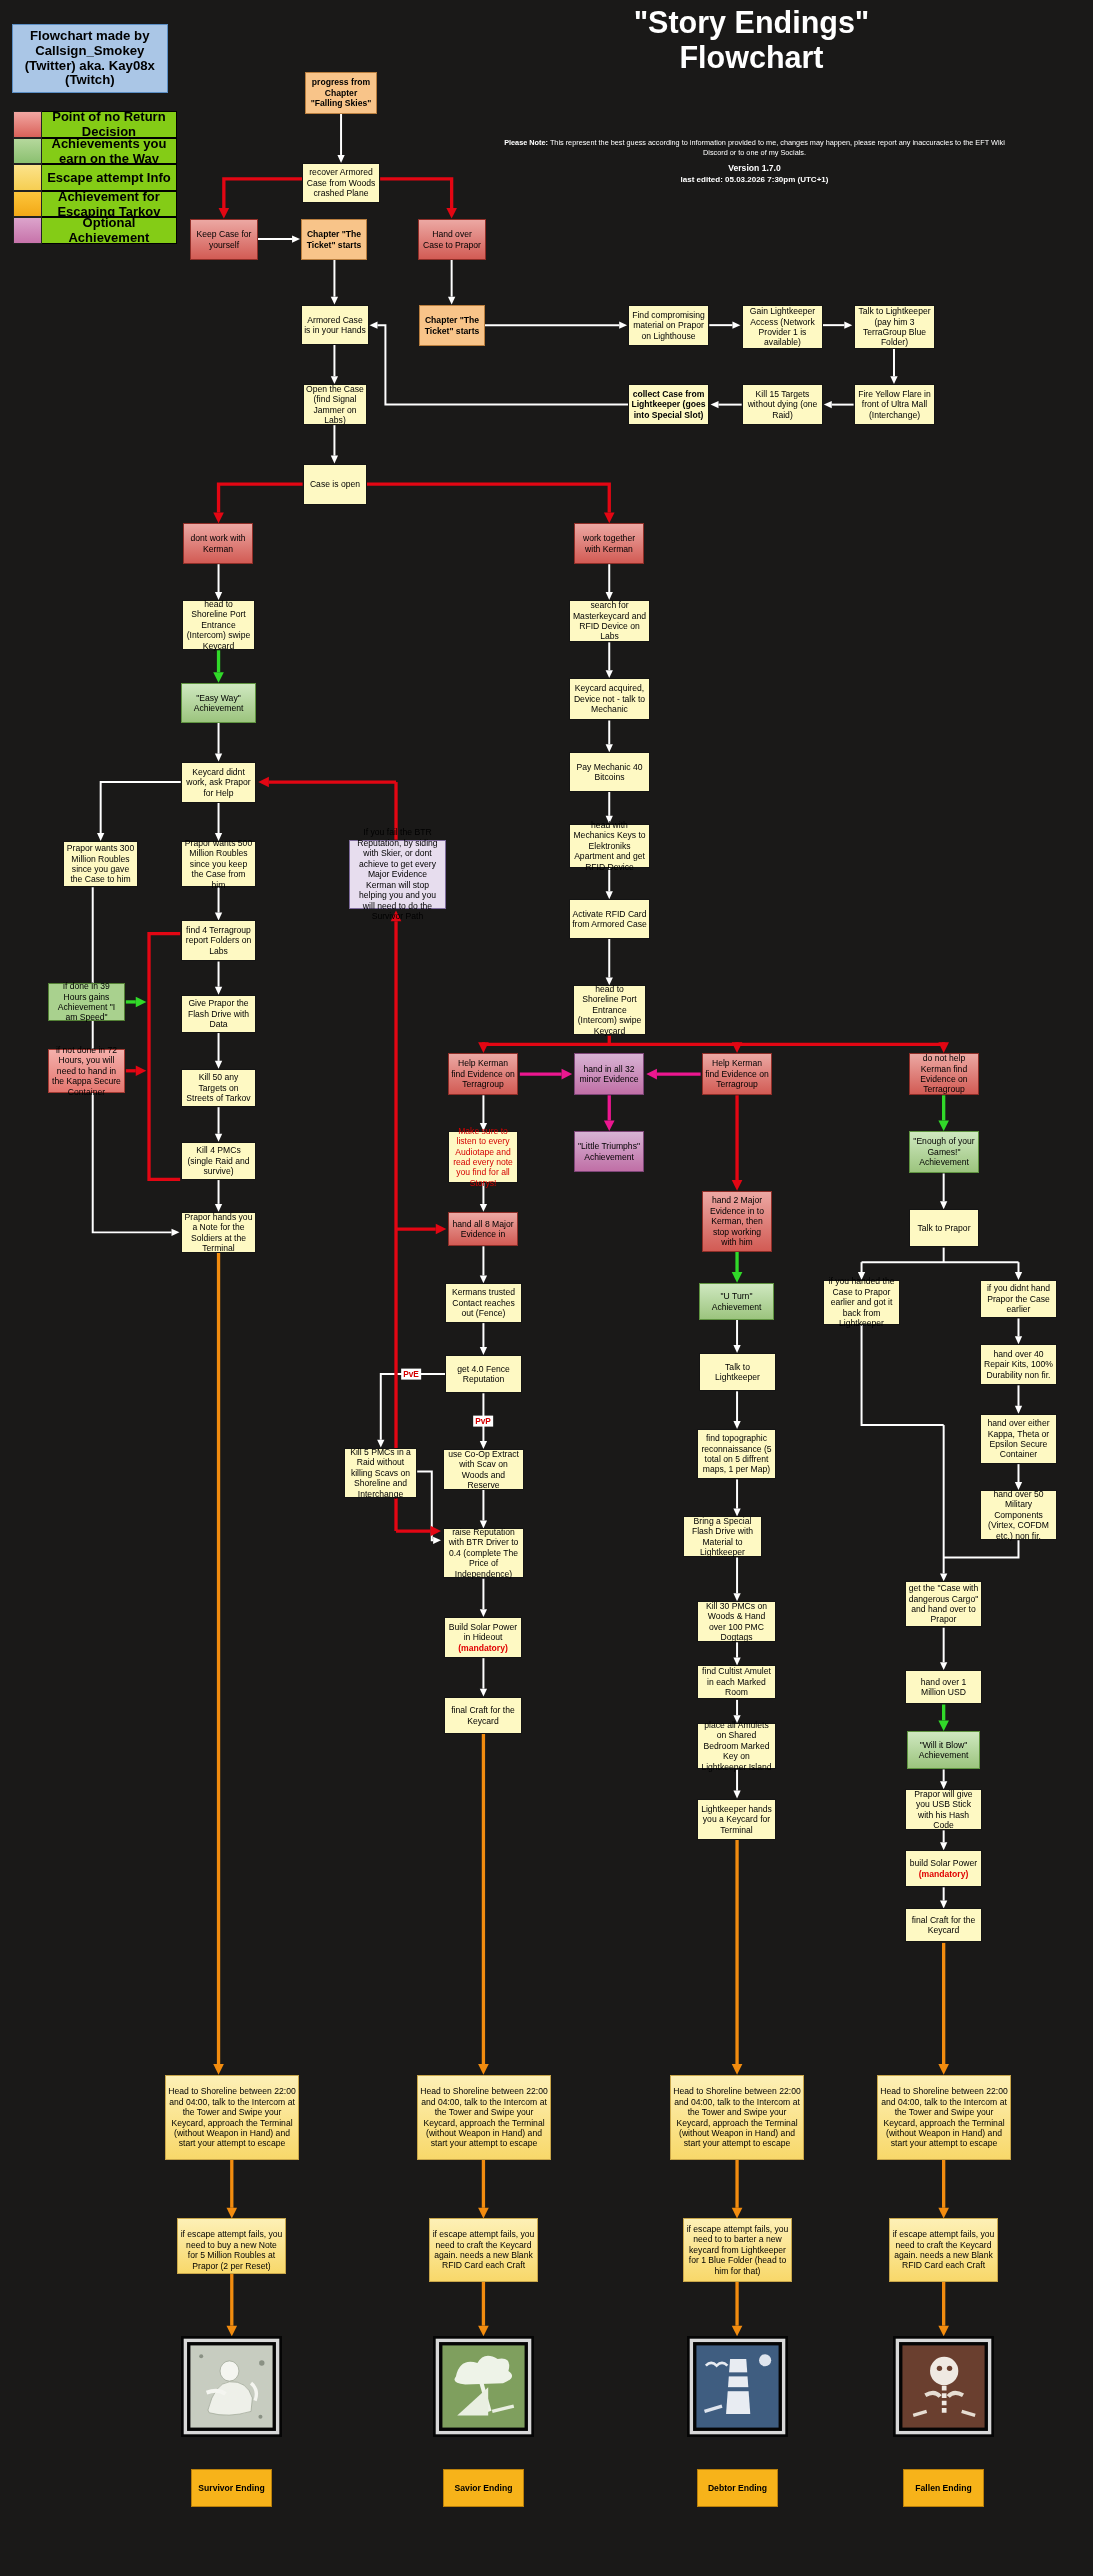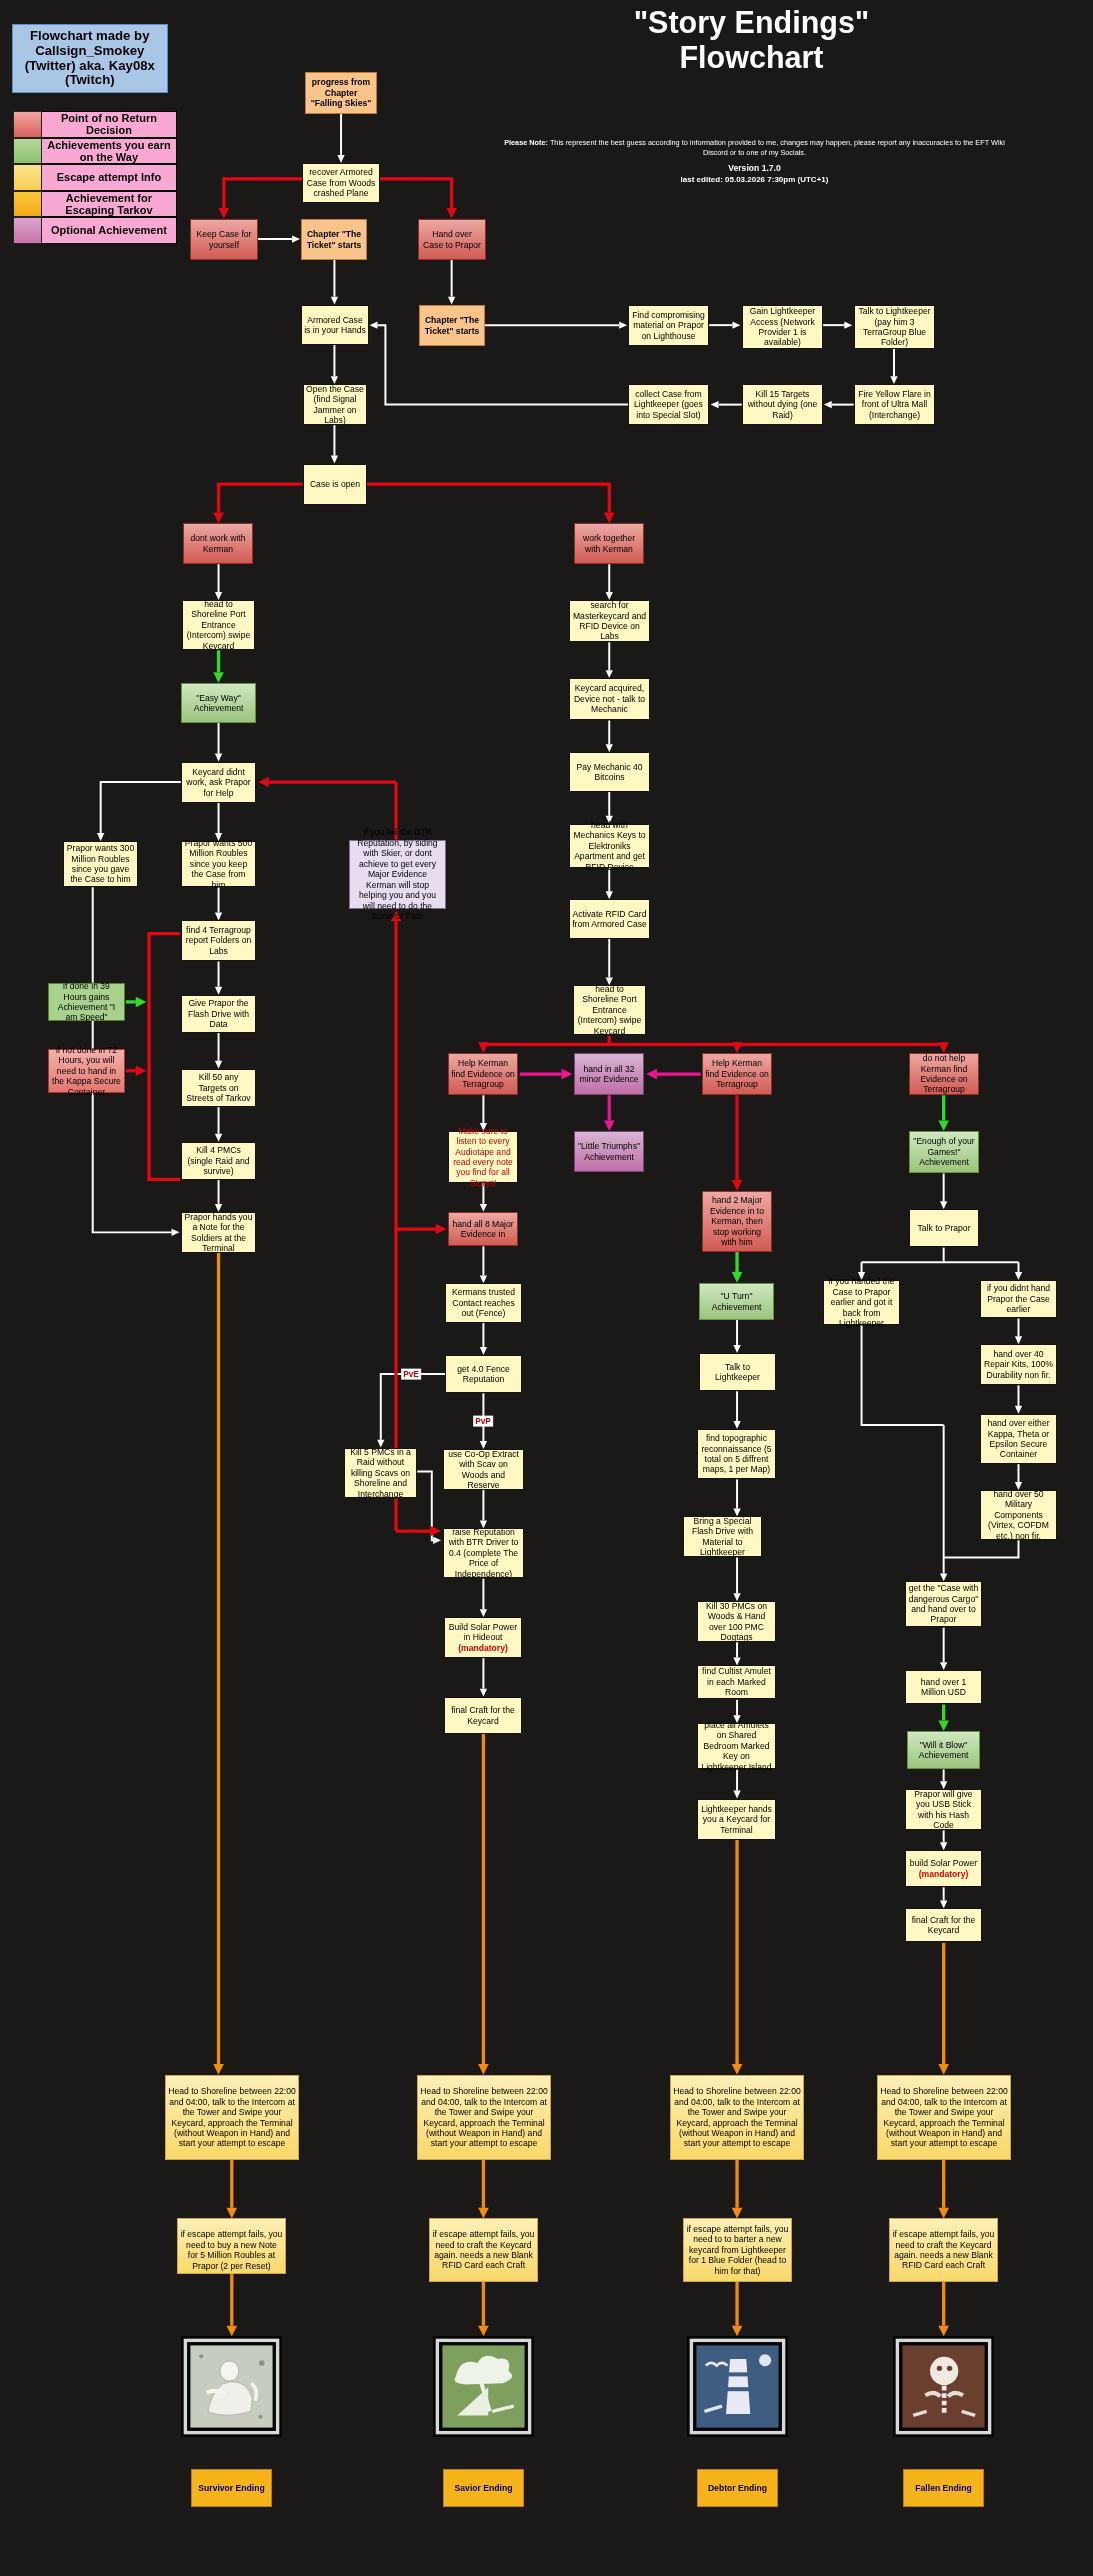--- a/index.html
+++ b/index.html
@@ -29,22 +29,22 @@
           border:1.3px solid #5b8ec4;color:#000;font-weight:bold;font-size:13.2px;line-height:1.12;
           text-align:center;padding:4px 1.3px;}
   #legend{position:absolute;left:13.2px;top:111px;width:164px;z-index:2;}
   .lrow{display:flex;height:26.5px;}
   .lsw{width:26.5px;border:0.7px solid #222;}
   .lsw.red{background:linear-gradient(#f2a7a2,#d96159);}
   .lsw.green{background:linear-gradient(#b5d89c,#8bc070);}
   .lsw.yellow{background:linear-gradient(#fce38b,#f6ce52);}
   .lsw.orange{background:linear-gradient(#fdc63c,#f2a816);}
   .lsw.pink{background:linear-gradient(#dca4cc,#c773aa);}
-  .llab{flex:1;background:#f9a8d4;border:0.7px solid #000;border-left:none;display:flex;align-items:center;
-        justify-content:center;text-align:center;font-size:11px;font-weight:bold;color:#000;padding:0 2.6px;}
+  .llab{flex:1;background:#84cc16;border:0.7px solid #000;border-left:none;display:flex;align-items:center;
+        justify-content:center;text-align:center;font-size:13px;font-weight:bold;color:#000;padding:0 2.6px;}
   #titleblock{position:absolute;left:543px;top:5.3px;width:417px;z-index:2;text-align:center;color:#fff;}
   #title1,#title2{font-size:30.5px;font-weight:bold;line-height:1.15;}
   #noteblock{position:absolute;left:503px;top:138px;width:503px;z-index:2;text-align:center;color:#fff;
              font-size:7.3px;line-height:1.35;}
   #version{margin-top:5.3px;font-size:8.6px;font-weight:bold;}
   #lastedited{font-size:8px;font-weight:bold;}
 </style>
 </head>
 <body>
 
@@ -306,21 +306,21 @@
       </div>
       <div class="n white" style="left: 854px; top: 305px; width: 81px; height: 44px;">
         <span>Talk to Lightkeeper (pay him 3 TerraGroup Blue Folder)</span>
       </div>
       <div class="n white" style="left: 854px; top: 384px; width: 81px; height: 41px;">
         <span>Fire Yellow Flare in front of Ultra Mall (Interchange)</span>
       </div>
       <div class="n white" style="left: 742px; top: 384px; width: 81px; height: 41px;">
         <span>Kill 15 Targets without dying (one Raid)</span>
       </div>
-      <div class="n white" style="left: 628px; top: 384px; width: 81px; height: 41px;">
+      <div class="n white" style="left: 628px; top: 384px; width: 81px; height: 41px; font-weight: bold;">
         <span>collect Case from Lightkeeper (goes into Special Slot)</span>
       </div>
       <div class="n white" style="left: 303px; top: 384px; width: 64px; height: 41px;">
         <span>Open the Case (find Signal Jammer on Labs)</span>
       </div>
       <div class="n white" style="left: 303px; top: 464px; width: 64px; height: 41px;">
         <span>Case is open</span>
       </div>
       <div class="n red" style="left: 183px; top: 523px; width: 70px; height: 41px;">
         <span>dont work with Kerman</span>

